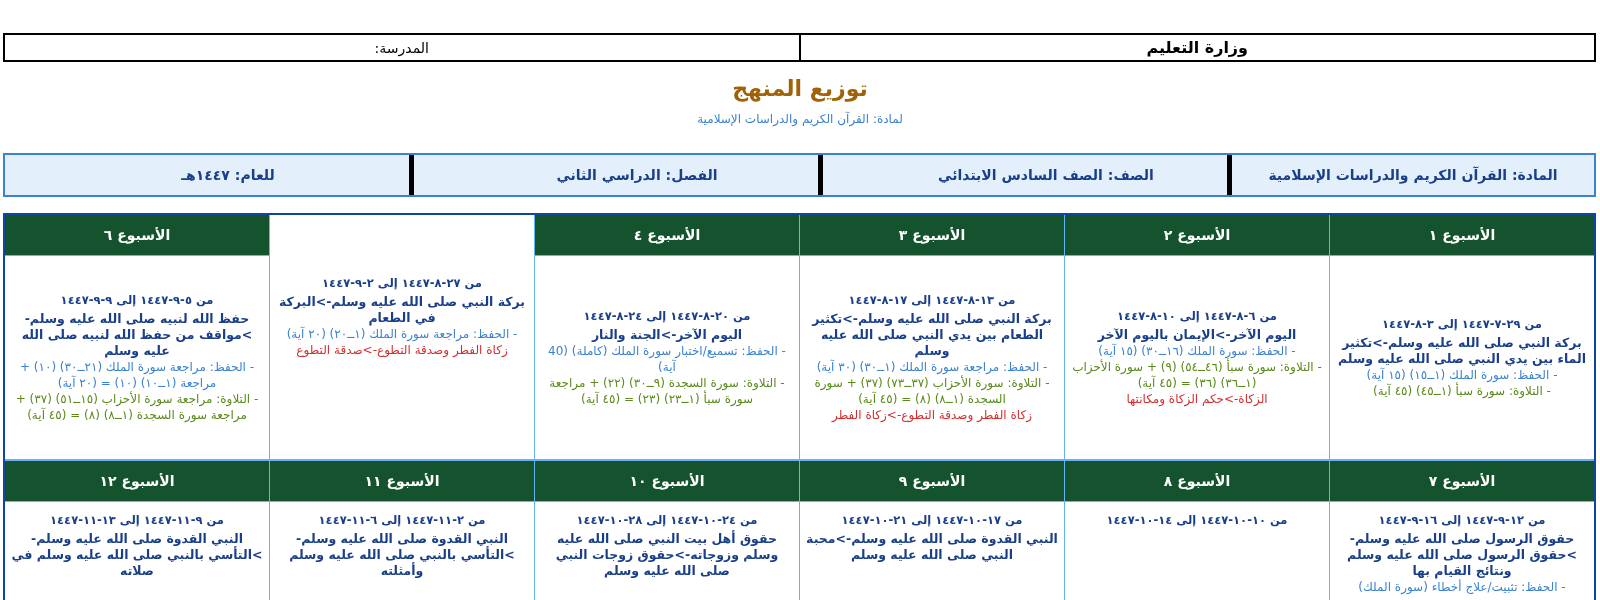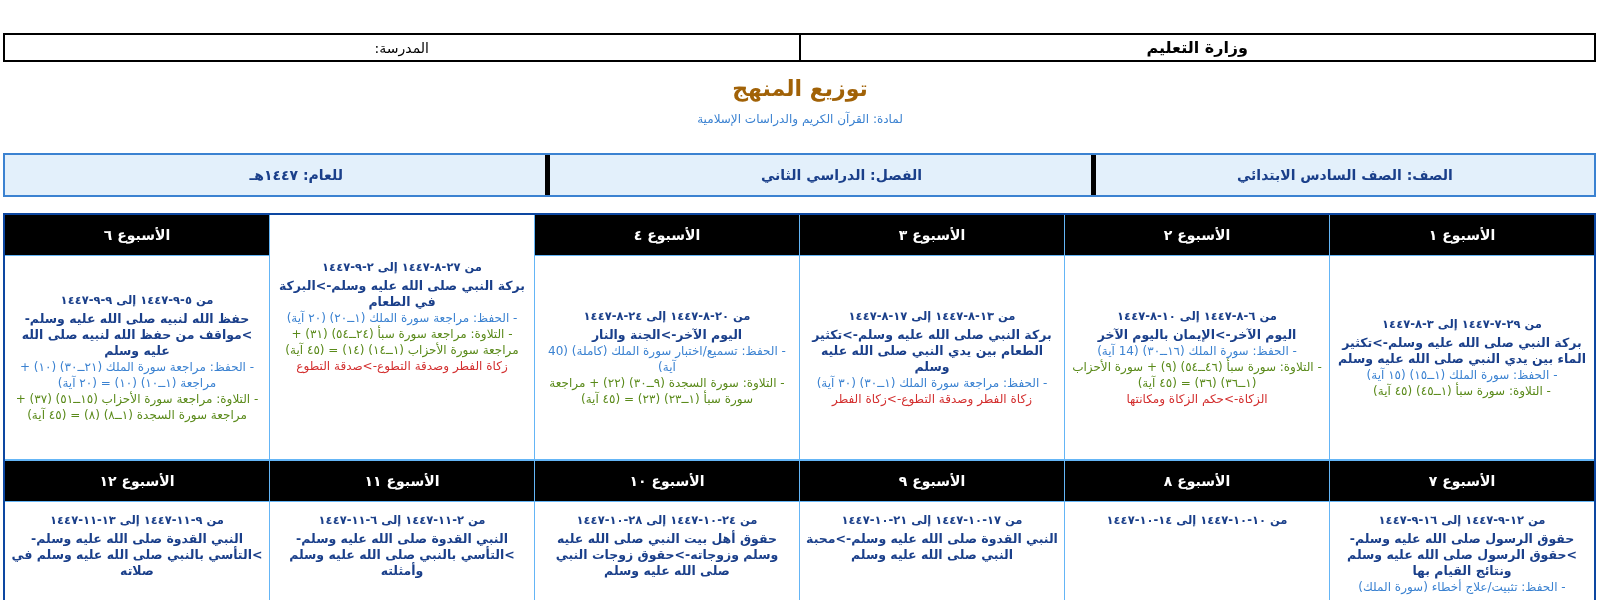--- a/index.html
+++ b/index.html
@@ -41,21 +41,21 @@
   .weeks {
     position: absolute; left: 3px; top: 213px; width: 1593px;
     border: 2px solid #0d47a1; box-sizing: border-box; background: #0d47a1;
   }
   .week-row { display: flex; flex-direction: row; }
   .week {
     flex: 1; display: flex; flex-direction: column; background: #fff;
   }
   .week + .week { border-right: 1px solid #64b5f6; }
   .week-head {
-    height: 40px; background: #000000; color: #fff; font-weight: bold; font-size: 14px;
+    height: 40px; background: #14532d; color: #fff; font-weight: bold; font-size: 14px;
     display: flex; align-items: center; justify-content: center;
     border-bottom: 1px solid #64b5f6;
   }
   .week-body {
     height: 203px; display: flex; flex-direction: column; justify-content: center;
     align-items: center; text-align: center; padding: 0 6px; box-sizing: border-box;
     font-size: 12px; line-height: 16px;
   }
   .row2 .week-body { height: 100px; justify-content: flex-start; padding-top: 10px; }
   .date { color: #1a3f8a; font-weight: bold; font-size: 11.5px; margin-bottom: 3px; }
@@ -71,20 +71,21 @@
 
 <div class="top-table">
   <div class="top-cell bold">وزارة التعليم</div>
   <div class="top-cell">المدرسة:</div>
 </div>
 
 <div class="title">توزيع المنهج</div>
 <div class="subtitle">لمادة: القرآن الكريم والدراسات الإسلامية</div>
 
 <div class="info-table">
+  <div class="info-cell">المادة: القرآن الكريم والدراسات الإسلامية</div>
   <div class="info-cell">الصف: الصف السادس الابتدائي</div>
   <div class="info-cell">الفصل: الدراسي الثاني</div>
   <div class="info-cell">للعام: ١٤٤٧هـ</div>
 </div>
 
 <div class="weeks">
   <div class="week-row row1">
     <div class="week">
       <div class="week-head">الأسبوع ١</div>
       <div class="week-body">
@@ -93,50 +94,50 @@
         <div class="hifz">- الحفظ: سورة الملك (١ــ١٥) (١٥ آية)</div>
         <div class="tilawa">- التلاوة: سورة سبأ (١ــ٤٥) (٤٥ آية)</div>
         <div class="fiqh"></div>
       </div>
     </div>
     <div class="week">
       <div class="week-head">الأسبوع ٢</div>
       <div class="week-body">
         <div class="date">من ٦-٨-١٤٤٧ إلى ١٠-٨-١٤٤٧</div>
         <div class="lesson">اليوم الآخر-&gt;الإيمان باليوم الآخر</div>
-        <div class="hifz">- الحفظ: سورة الملك (١٦ــ٣٠) (14 آية)</div>
+        <div class="hifz">- الحفظ: سورة الملك (١٦ــ٣٠) (١٥ آية)</div>
         <div class="tilawa">- التلاوة: سورة سبأ (٤٦ــ٥٤) (٩) + سورة الأحزاب (١ــ٣٦) (٣٦) = (٤٥ آية)</div>
         <div class="fiqh">الزكاة-&gt;حكم الزكاة ومكانتها</div>
       </div>
     </div>
     <div class="week">
       <div class="week-head">الأسبوع ٣</div>
       <div class="week-body">
         <div class="date">من ١٣-٨-١٤٤٧ إلى ١٧-٨-١٤٤٧</div>
         <div class="lesson">بركة النبي صلى الله عليه وسلم-&gt;تكثير الطعام بين يدي النبي صلى الله عليه وسلم</div>
         <div class="hifz">- الحفظ: مراجعة سورة الملك (١ــ٣٠) (٣٠ آية)</div>
+        <div class="tilawa">- التلاوة: سورة الأحزاب (٣٧ــ٧٣) (٣٧) + سورة السجدة (١ــ٨) (٨) = (٤٥ آية)</div>
         <div class="fiqh">زكاة الفطر وصدقة التطوع-&gt;زكاة الفطر</div>
       </div>
     </div>
     <div class="week">
       <div class="week-head">الأسبوع ٤</div>
       <div class="week-body">
         <div class="date">من ٢٠-٨-١٤٤٧ إلى ٢٤-٨-١٤٤٧</div>
         <div class="lesson">اليوم الآخر-&gt;الجنة والنار</div>
         <div class="hifz">- الحفظ: تسميع/اختبار سورة الملك (كاملة) (40 آية)</div>
         <div class="tilawa">- التلاوة: سورة السجدة (٩ــ٣٠) (٢٢) + مراجعة سورة سبأ (١ــ٢٣) (٢٣) = (٤٥ آية)</div>
         <div class="fiqh"></div>
       </div>
     </div>
     <div class="week">
       <div class="week-body">
         <div class="date">من ٢٧-٨-١٤٤٧ إلى ٢-٩-١٤٤٧</div>
         <div class="lesson">بركة النبي صلى الله عليه وسلم-&gt;البركة في الطعام</div>
         <div class="hifz">- الحفظ: مراجعة سورة الملك (١ــ٢٠) (٢٠ آية)</div>
-        <div class="tilawa">- التلاوة: مراجعة سورة سبأ (٢٤ــ٥٤) (٣١) + مراجعة سورة الأحزاب (١ــ١٤) (١٤) = (٤٥ آية)</div>
         <div class="fiqh">زكاة الفطر وصدقة التطوع-&gt;صدقة التطوع</div>
       </div>
     </div>
     <div class="week">
       <div class="week-head">الأسبوع ٦</div>
       <div class="week-body">
         <div class="date">من ٥-٩-١٤٤٧ إلى ٩-٩-١٤٤٧</div>
         <div class="lesson">حفظ الله لنبيه صلى الله عليه وسلم-&gt;مواقف من حفظ الله لنبيه صلى الله عليه وسلم</div>
         <div class="hifz">- الحفظ: مراجعة سورة الملك (٢١ــ٣٠) (١٠) + مراجعة (١ــ١٠) (١٠) = (٢٠ آية)</div>
         <div class="tilawa">- التلاوة: مراجعة سورة الأحزاب (١٥ــ٥١) (٣٧) + مراجعة سورة السجدة (١ــ٨) (٨) = (٤٥ آية)</div>

